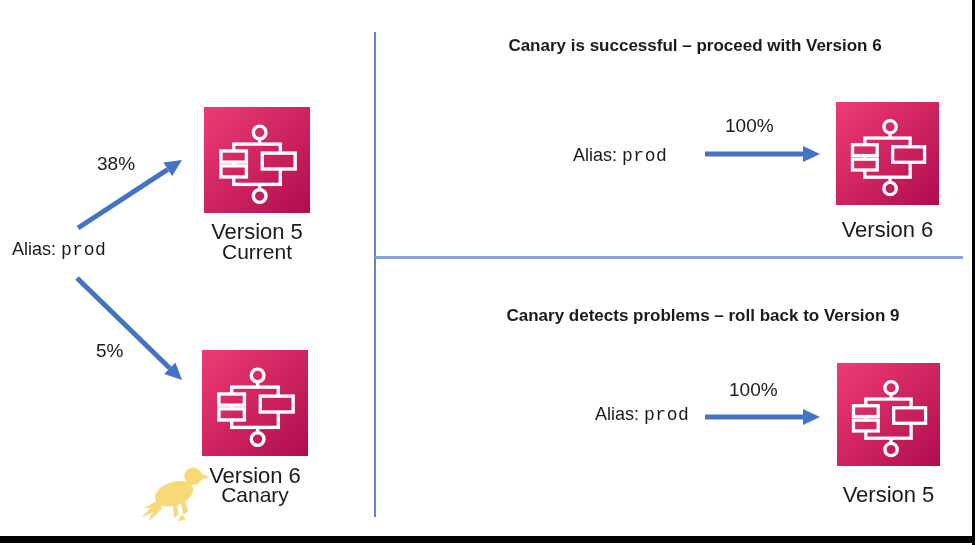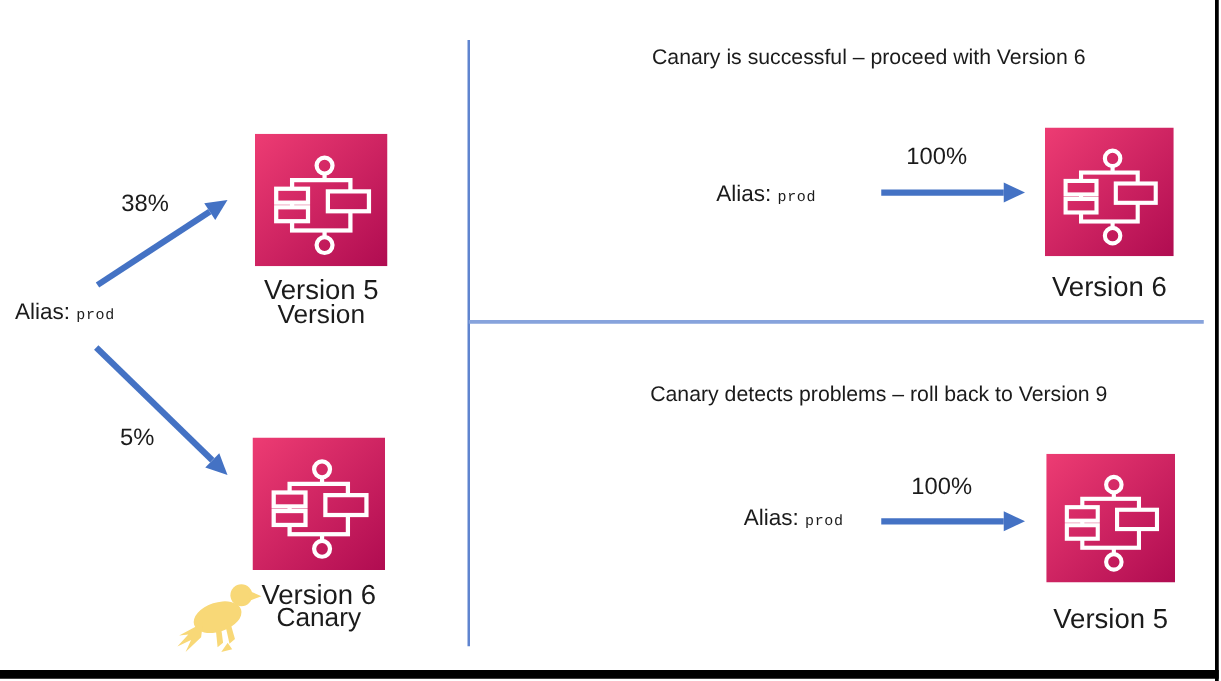--- a/index.html
+++ b/index.html
@@ -17,23 +17,23 @@
   .canvas{position:relative;width:977px;height:545px;background:#fff;overflow:hidden;}
   .abs{position:absolute;}
   .defs-svg{position:absolute;width:0;height:0;overflow:hidden;}
 
   .vline{position:absolute;left:374px;top:32px;width:2px;height:485px;background:var(--divider-blue);}
   .hline{position:absolute;left:375px;top:256px;width:588px;height:3px;background:var(--divider-light-blue);}
   .edge-right{position:absolute;left:972px;top:0;width:3px;height:545px;background:var(--edge-black);}
   .edge-bottom{position:absolute;left:0;top:536px;width:975px;height:7px;background:var(--edge-black);}
 
   .alias{font-size:18px;white-space:nowrap;}
-  .alias .mono{font-family:"Liberation Mono",monospace;font-size:12px;letter-spacing:0.5px;}
+  .alias .mono{font-family:"Liberation Mono",monospace;font-size:18px;letter-spacing:0.5px;}
   .pct{font-size:19px;white-space:nowrap;}
-  .panel-title{font-size:17px;font-weight:normal;text-align:center;white-space:nowrap;}
+  .panel-title{font-size:17px;font-weight:bold;text-align:center;white-space:nowrap;}
   .node-label{font-size:22px;text-align:center;white-space:nowrap;}
   .node-role{font-size:21px;text-align:center;white-space:nowrap;}
 
   .aws-icon{position:absolute;display:block;}
   .icon-bg{fill:url(#iconGrad);}
   .grad-fill{fill:url(#iconGrad);}
   .glyph-stroke{fill:none;stroke:#ffffff;stroke-width:3.2;}
 
   .arrow-line{stroke:var(--arrow-blue);stroke-width:5;fill:none;}
   .arrow-head{fill:var(--arrow-blue);}
@@ -84,21 +84,21 @@
     <svg class="abs" style="left:70px;top:150px;" width="125" height="90" viewBox="0 0 125 90">
       <line class="arrow-line" x1="8" y1="78" x2="97.8" y2="19.3"></line>
       <polygon class="arrow-head" points="102.2,26.0 112,10 93.4,12.6"></polygon>
     </svg>
 
     <svg class="aws-icon" style="left:204px;top:107px;" width="106" height="106" viewBox="0 0 100 100">
       <rect class="icon-bg" x="0" y="0" width="100" height="100"></rect>
       <use href="#workflow-glyph"></use>
     </svg>
     <div class="abs node-label" style="left:204px;top:219px;width:106px;">Version 5</div>
-    <div class="abs node-role" style="left:204px;top:240px;width:106px;">Version</div>
+    <div class="abs node-role" style="left:204px;top:240px;width:106px;">Current</div>
 
     <div class="abs pct" style="left:96px;top:340px;">5%</div>
 
     <svg class="abs" style="left:70px;top:272px;" width="125" height="120" viewBox="0 0 125 120">
       <line class="arrow-line" x1="7" y1="6" x2="99.8" y2="96.2"></line>
       <polygon class="arrow-head" points="94.2,101.9 112,108 105.4,90.5"></polygon>
     </svg>
 
     <svg class="aws-icon" style="left:202px;top:350px;" width="106" height="106" viewBox="0 0 100 100">
       <rect class="icon-bg" x="0" y="0" width="100" height="100"></rect>

